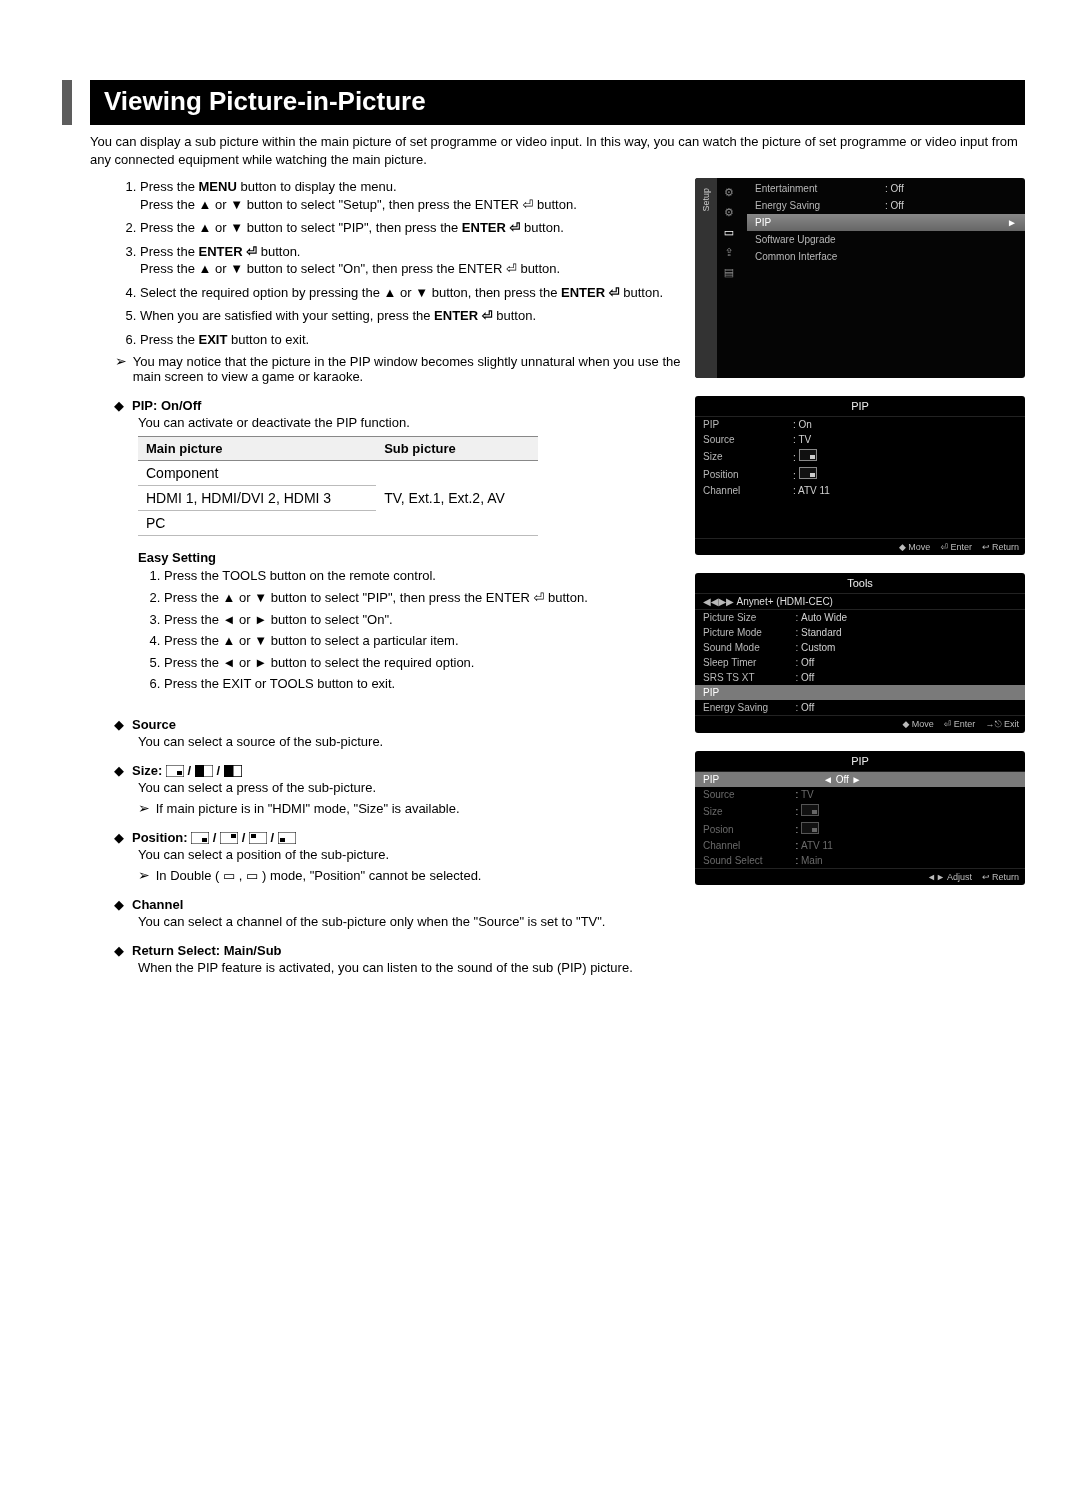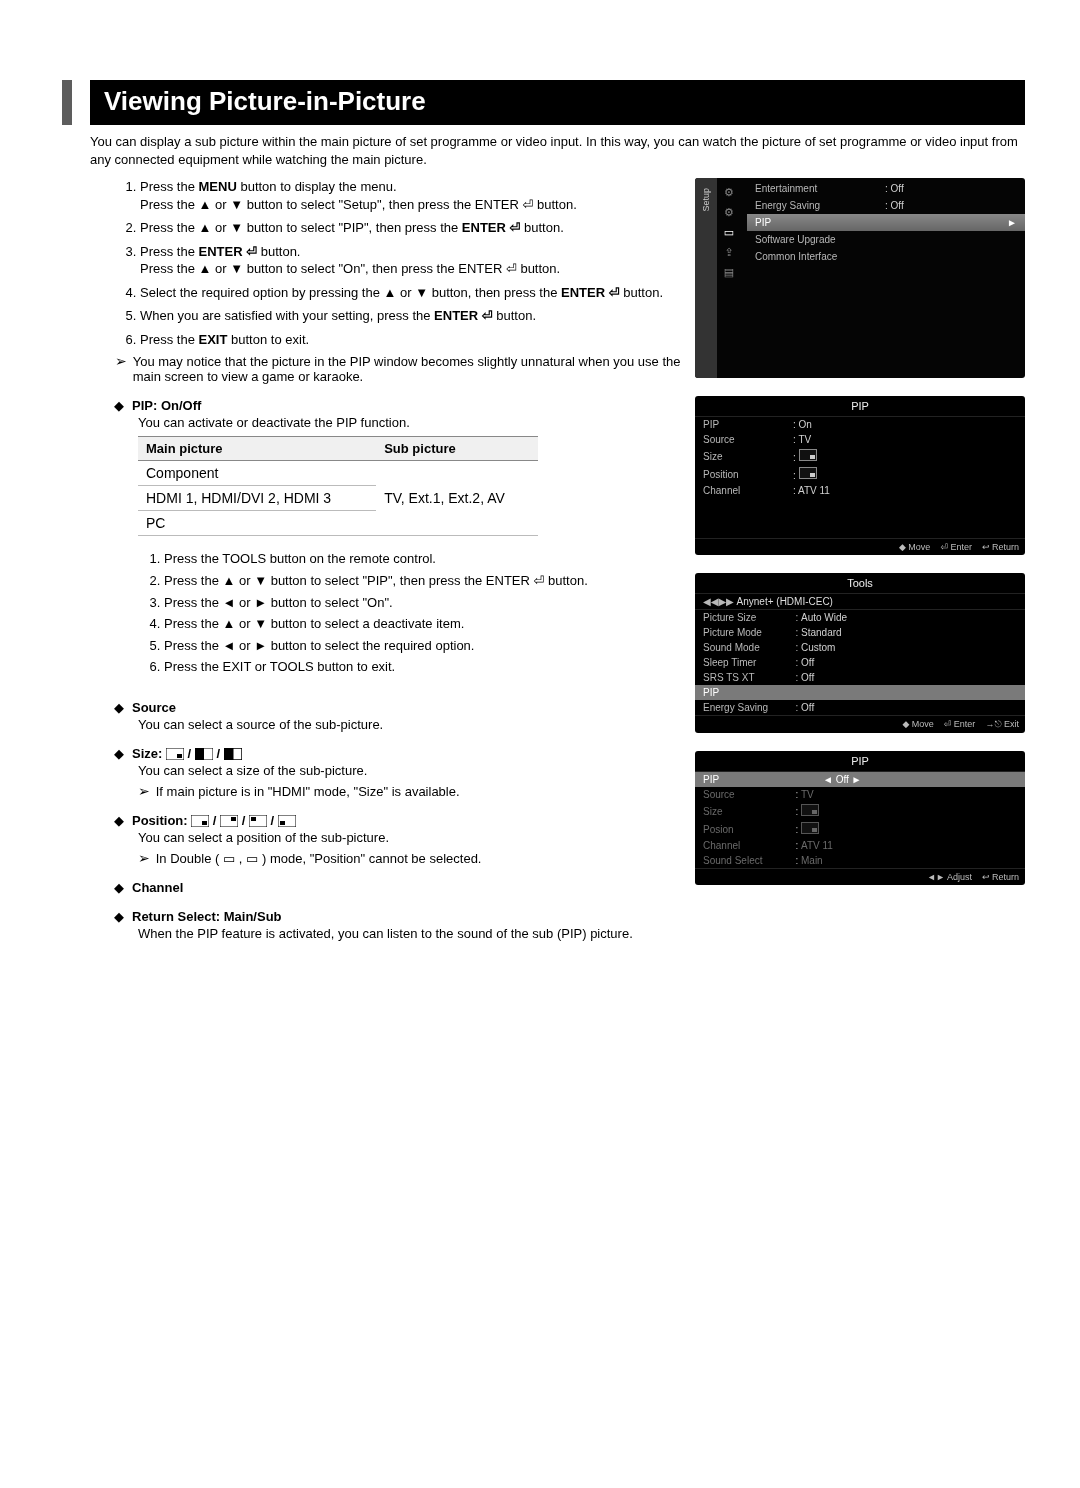--- a/index.html
+++ b/index.html
@@ -107,25 +107,26 @@
             </tr>
         <tr>
               <td>HDMI 1, HDMI/DVI 2, HDMI 3</td>
             </tr>
         <tr>
               <td>PC</td>
             </tr>
       </tbody>
         </table>
 
+      <div class="easy-head">Easy Setting</div>
       <ol class="easy">
         <li>Press the TOOLS button on the remote control.</li>
         <li>Press the ▲ or ▼ button to select "PIP", then press the ENTER ⏎ button.</li>
         <li>Press the ◄ or ► button to select "On".</li>
-        <li>Press the ▲ or ▼ button to select a deactivate item.</li>
+        <li>Press the ▲ or ▼ button to select a particular item.</li>
         <li>Press the ◄ or ► button to select the required option.</li>
         <li>Press the EXIT or TOOLS button to exit.</li>
       </ol>
 
       <div class="diamond-item">
           <span class="dia">◆</span>
           <span class="lbl">Source</span>
         </div>
       <div class="diamond-desc">You can select a source of the sub-picture.</div>
 
@@ -142,21 +143,21 @@
                 <rect x="0" y="0" width="9" height="12" fill="#000"></rect>
               </svg> /
             <svg width="18" height="12">
                 <rect x="0" y="0" width="18" height="12" fill="none" stroke="#000"></rect>
                 <rect x="0" y="0" width="9" height="12" fill="#000"></rect>
                 <rect x="9" y="0" width="9" height="12" fill="none" stroke="#000"></rect>
               </svg>
           </span>
         </span>
       </div>
-      <div class="diamond-desc">You can select a size of the sub-picture.</div>
+      <div class="diamond-desc">You can select a press of the sub-picture.</div>
       <div class="note-row" style="margin-left:48px">
           <span class="note-ico">➢</span>
           <span>If main picture is in "HDMI" mode, "Size" is available.</span>
         </div>
 
       <div class="diamond-item">
           <span class="dia">◆</span>
         <span class="lbl"><span>Position:</span>
           <span class="pos-icons">
             <svg width="18" height="12">
@@ -181,20 +182,21 @@
       <div class="diamond-desc">You can select a position of the sub-picture.</div>
       <div class="note-row" style="margin-left:48px">
           <span class="note-ico">➢</span>
           <span>In Double ( ▭ , ▭ ) mode, "Position" cannot be selected.</span>
         </div>
 
       <div class="diamond-item">
           <span class="dia">◆</span>
           <span class="lbl">Channel</span>
         </div>
+      <div class="diamond-desc">You can select a channel of the sub-picture only when the "Source" is set to "TV".</div>
 
       <div class="diamond-item">
           <span class="dia">◆</span>
           <span class="lbl">Return Select: Main/Sub</span>
         </div>
       <div class="diamond-desc">When the PIP feature is activated, you can listen to the sound of the sub (PIP) picture.</div>
     </div>
 
     <div class="col-right">
 

